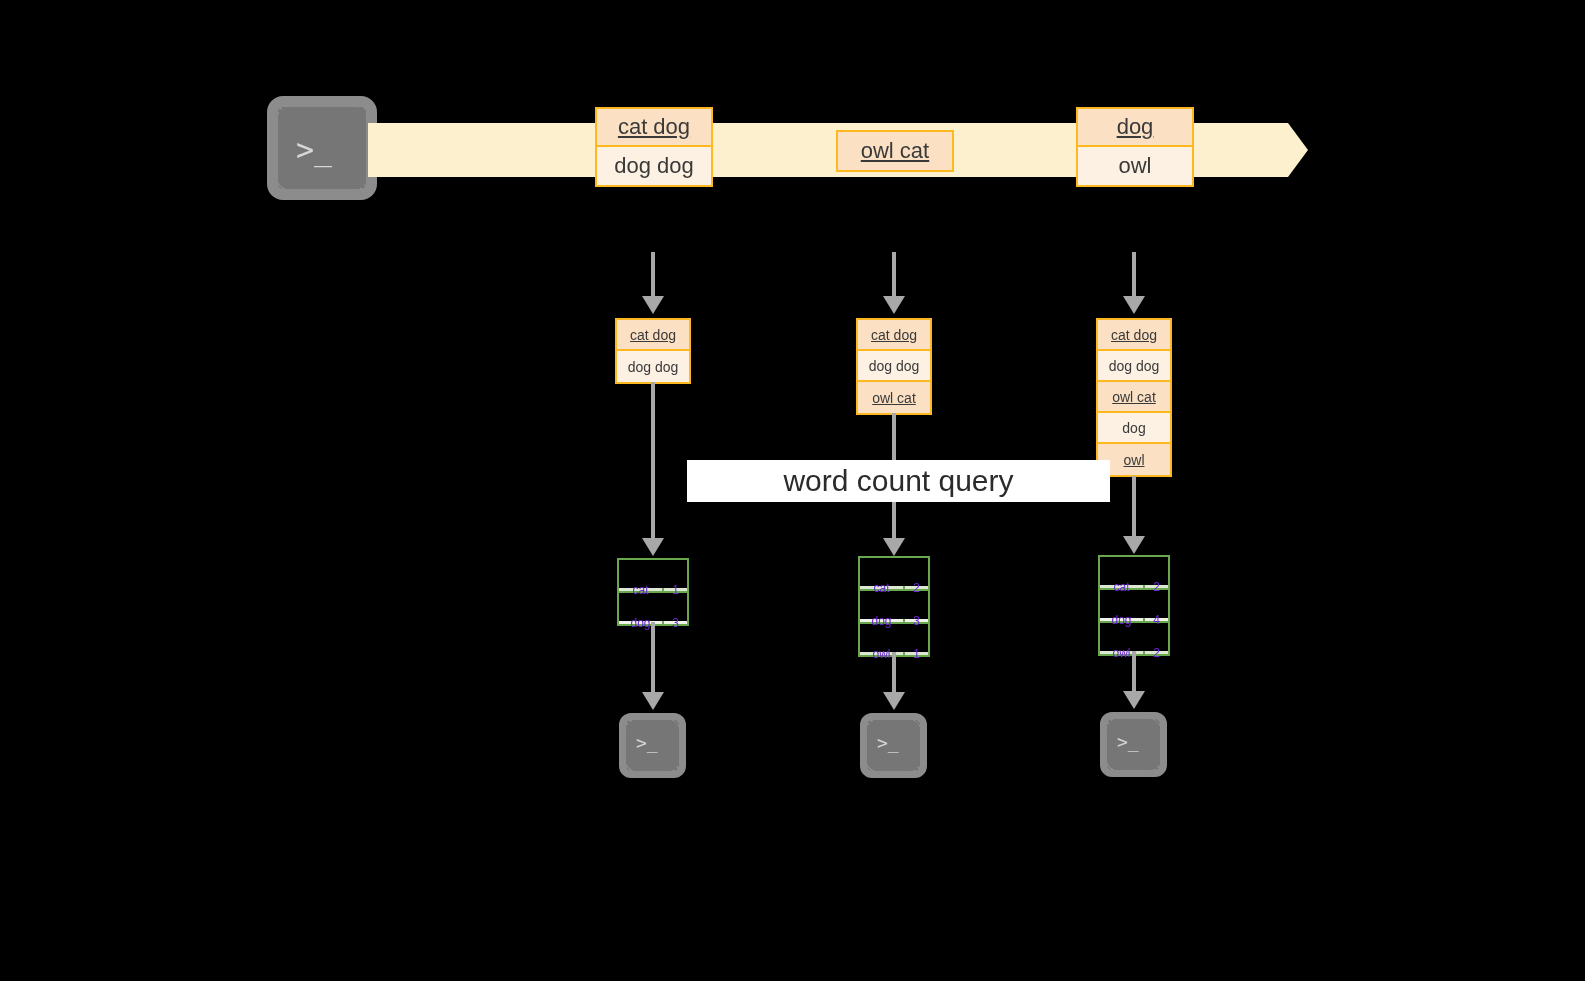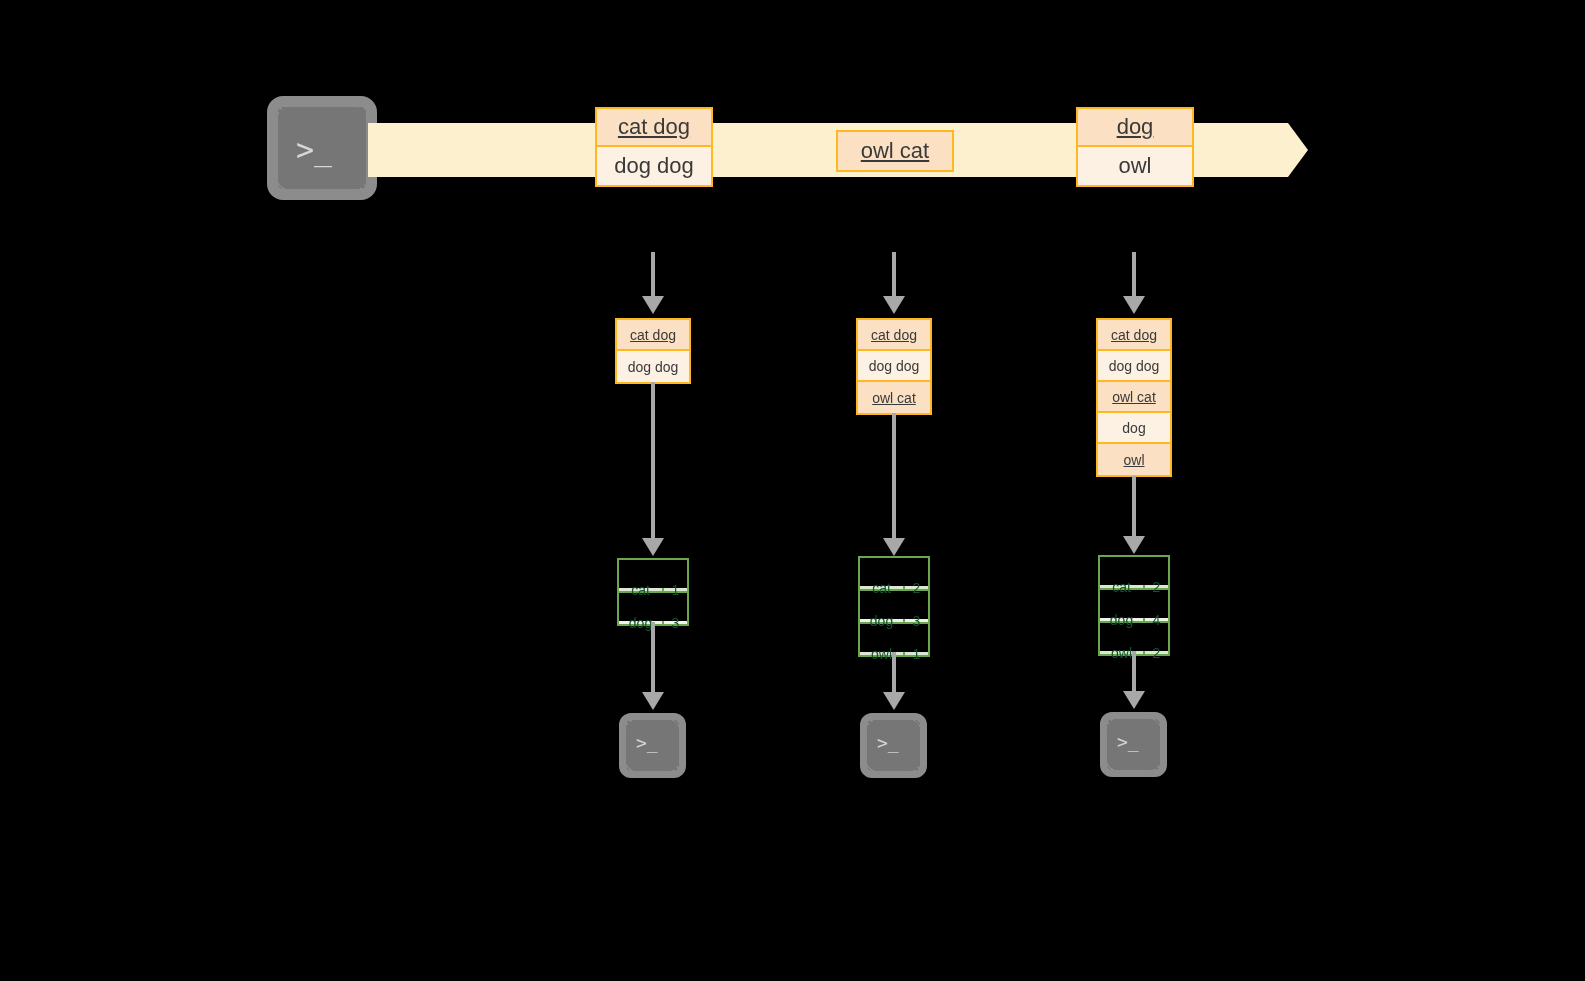--- a/index.html
+++ b/index.html
@@ -95,22 +95,22 @@
     height: 31px;
     border-bottom: 2px solid #6aa84f;
   }
   .gtable .grow:last-child { border-bottom: none; }
   .gtable .gword,
   .gtable .gcount {
     box-sizing: border-box;
     display: flex;
     align-items: center;
     justify-content: center;
-    font-size: 14px;
-    color: #14532d;
+    font-size: 12px;
+    color: #6d28d9;
     margin-top: 28px;
   }
   .gtable .gword  { width: 45px; border-right: 2px solid #6aa84f; }
   .gtable .gcount { width: 23px; }
   .grow.dark  .gword, .grow.dark  .gcount { background: #dde8d4; }
   .grow.light .gword, .grow.light .gcount { background: #eff3ec; }
 
   
   .vline-solid {
     background: #a8a8a8;
@@ -198,20 +198,23 @@
 
   <div class="abs vline-solid" style="left:651px; top:382px; height:159px;"></div>
   <div class="abs vhead" style="left:642px; top:538px;"></div>
 
   <div class="abs vline-solid" style="left:892px; top:413px; height:128px;"></div>
   <div class="abs vhead" style="left:883px; top:538px;"></div>
 
   <div class="abs vline-solid" style="left:1132px; top:476px; height:64px;"></div>
   <div class="abs vhead" style="left:1123px; top:536px;"></div>
 
+  <div class="abs banner" style="left:687px; top:460px; width:423px; height:42px;">
+    <span>word count query</span>
+  </div>
 
   <div class="abs gtable" style="left:617px; top:558px;">
     <div class="grow dark">
       <div class="gword">cat</div>
       <div class="gcount">1</div>
     </div>
     <div class="grow light">
       <div class="gword">dog</div>
       <div class="gcount">3</div>
     </div>

